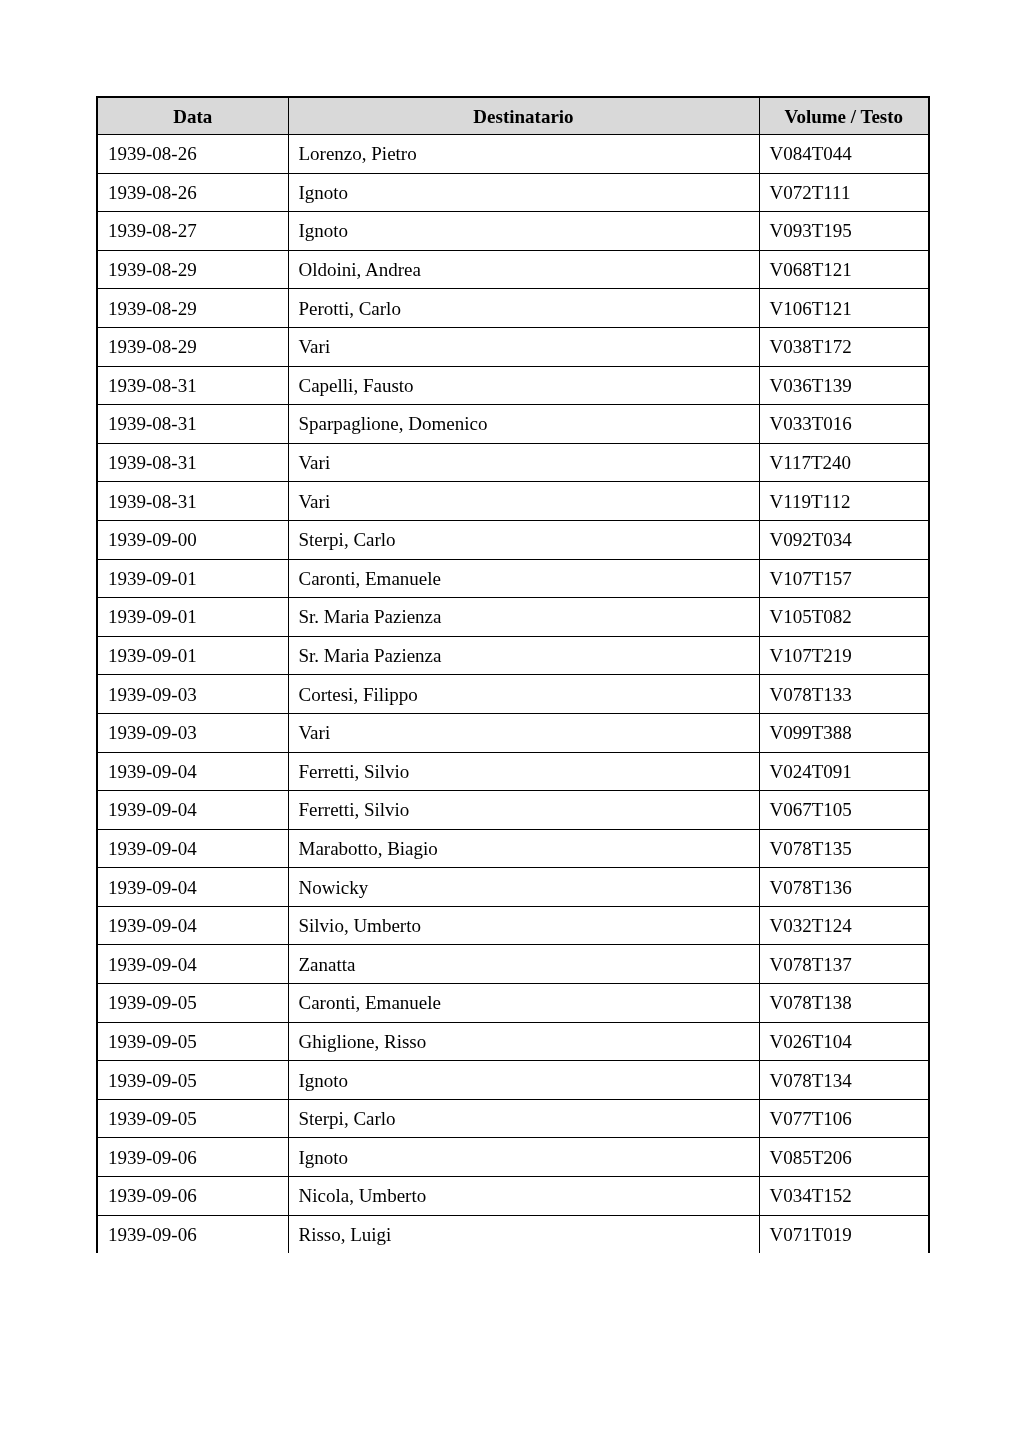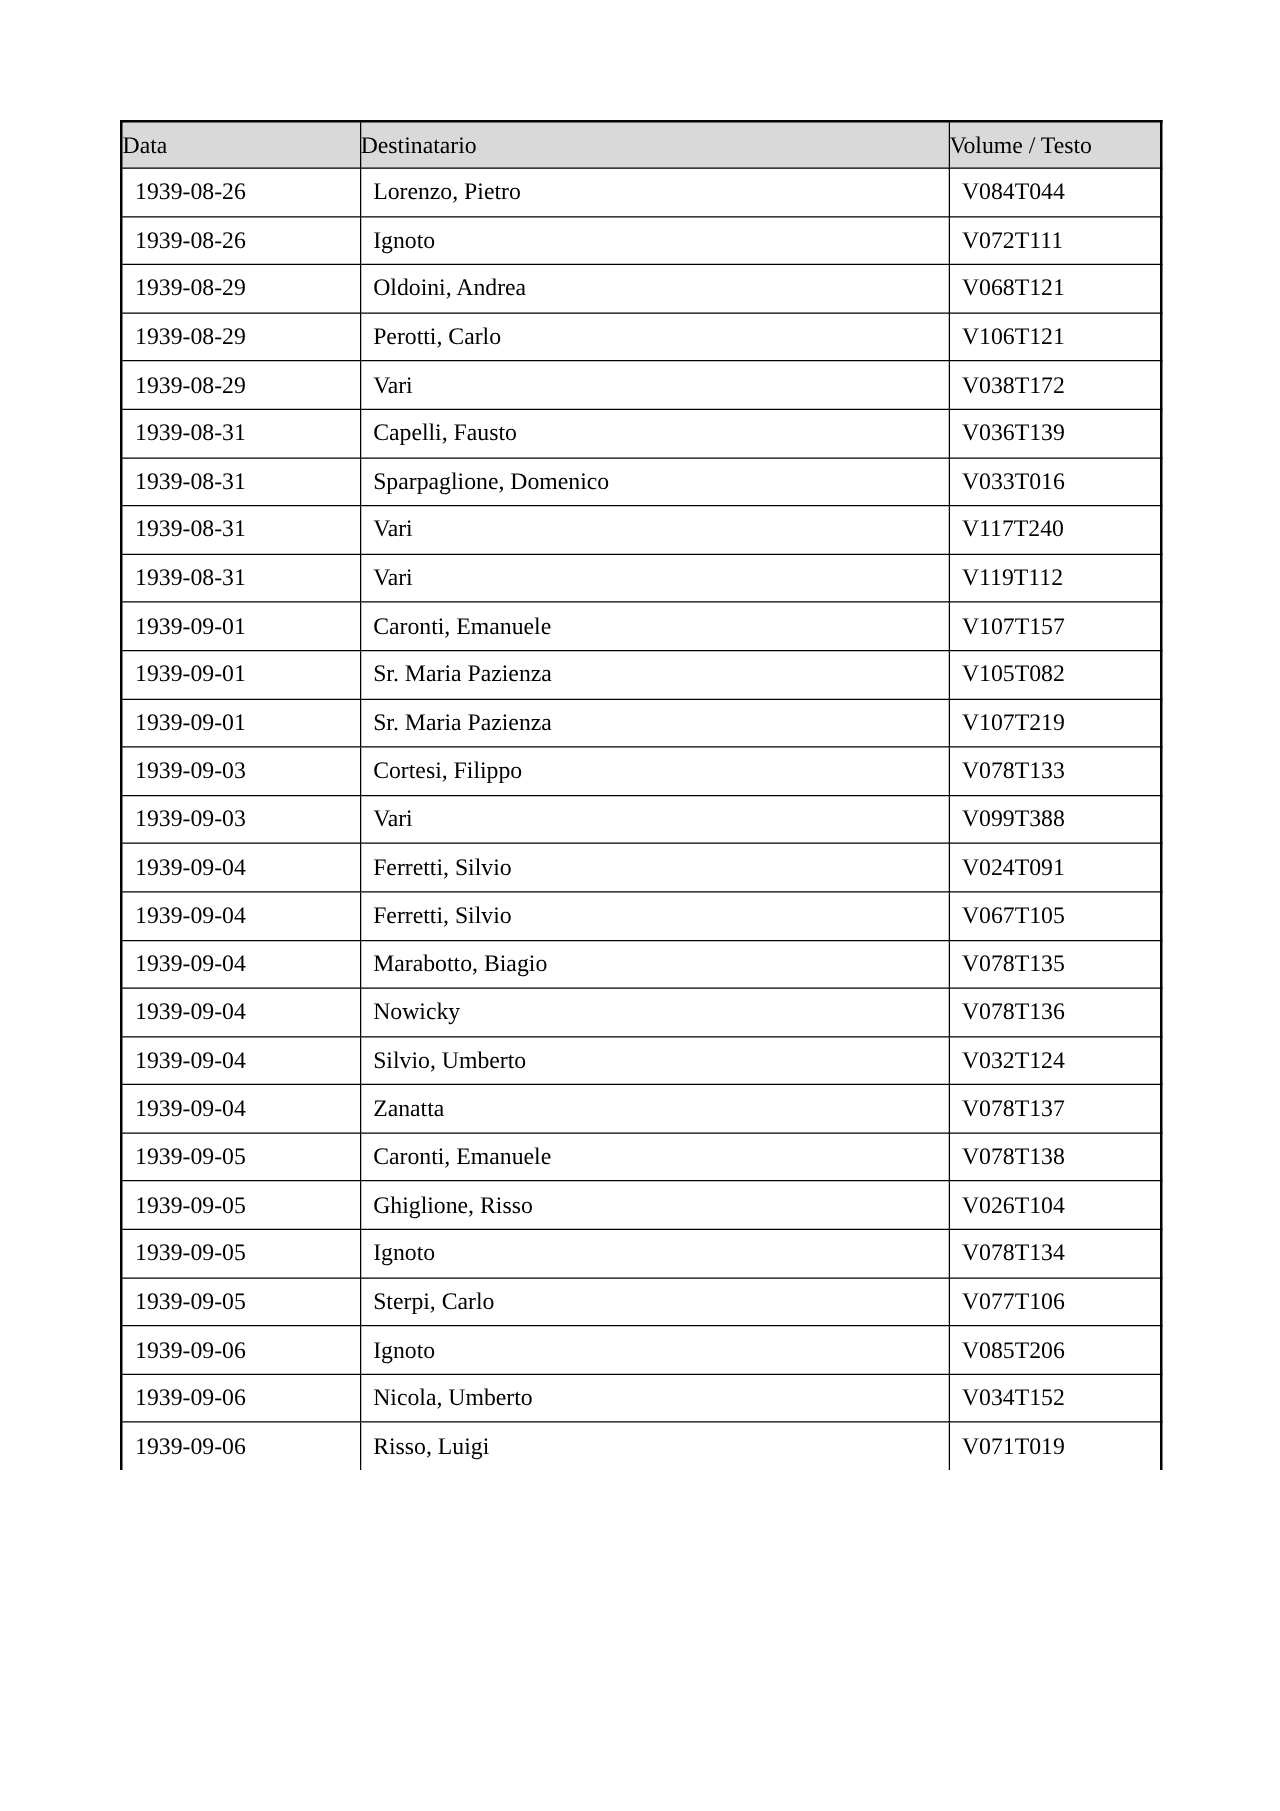--- a/index.html
+++ b/index.html
@@ -30,23 +30,23 @@
     table-layout: fixed;
     border: 2px solid var(--border-color, #000000);
     border-bottom: none;
   }
   col.c-date { width: 191px; }
   col.c-dest { width: 471px; }
   col.c-vol  { width: 170px; }
   th {
     background: var(--header-bg, #d9d9d9);
     border: 1.5px solid var(--border-color, #000000);
-    font-weight: normal;
+    font-weight: bold;
     font-size: 19px;
-    text-align: left;
+    text-align: center;
     height: 36px;
     padding: 0;
     line-height: 1;
     margin-left: 16px;
   }
   td {
     border: 1.5px solid var(--border-color, #000000);
     font-size: 19px;
     height: 37.6px;
     padding: 0 4px 0 10px;
@@ -81,20 +81,25 @@
           <td>1939-08-26</td>
           <td>Lorenzo, Pietro</td>
           <td>V084T044</td>
         </tr>
         <tr>
           <td>1939-08-26</td>
           <td>Ignoto</td>
           <td>V072T111</td>
         </tr>
         <tr>
+          <td>1939-08-27</td>
+          <td>Ignoto</td>
+          <td>V093T195</td>
+        </tr>
+        <tr>
           <td>1939-08-29</td>
           <td>Oldoini, Andrea</td>
           <td>V068T121</td>
         </tr>
         <tr>
           <td>1939-08-29</td>
           <td>Perotti, Carlo</td>
           <td>V106T121</td>
         </tr>
         <tr>
@@ -114,20 +119,25 @@
         </tr>
         <tr>
           <td>1939-08-31</td>
           <td>Vari</td>
           <td>V117T240</td>
         </tr>
         <tr>
           <td>1939-08-31</td>
           <td>Vari</td>
           <td>V119T112</td>
+        </tr>
+        <tr>
+          <td>1939-09-00</td>
+          <td>Sterpi, Carlo</td>
+          <td>V092T034</td>
         </tr>
         <tr>
           <td>1939-09-01</td>
           <td>Caronti, Emanuele</td>
           <td>V107T157</td>
         </tr>
         <tr>
           <td>1939-09-01</td>
           <td>Sr. Maria Pazienza</td>
           <td>V105T082</td>

